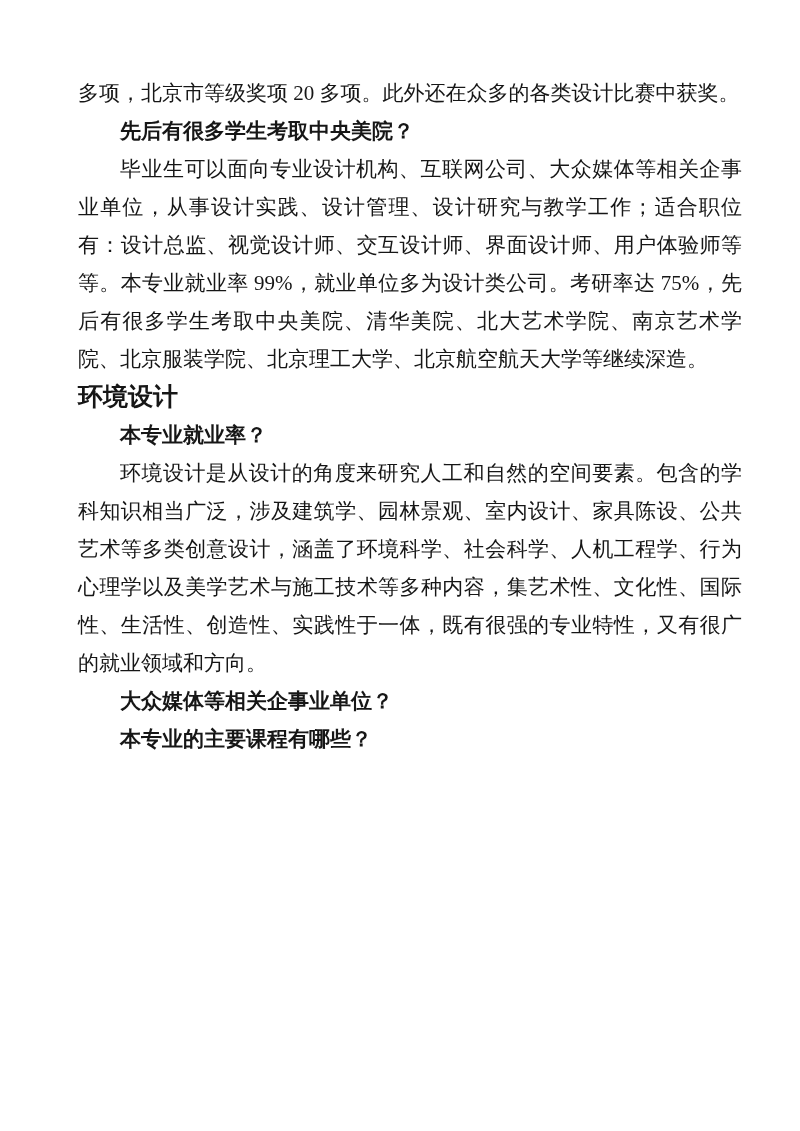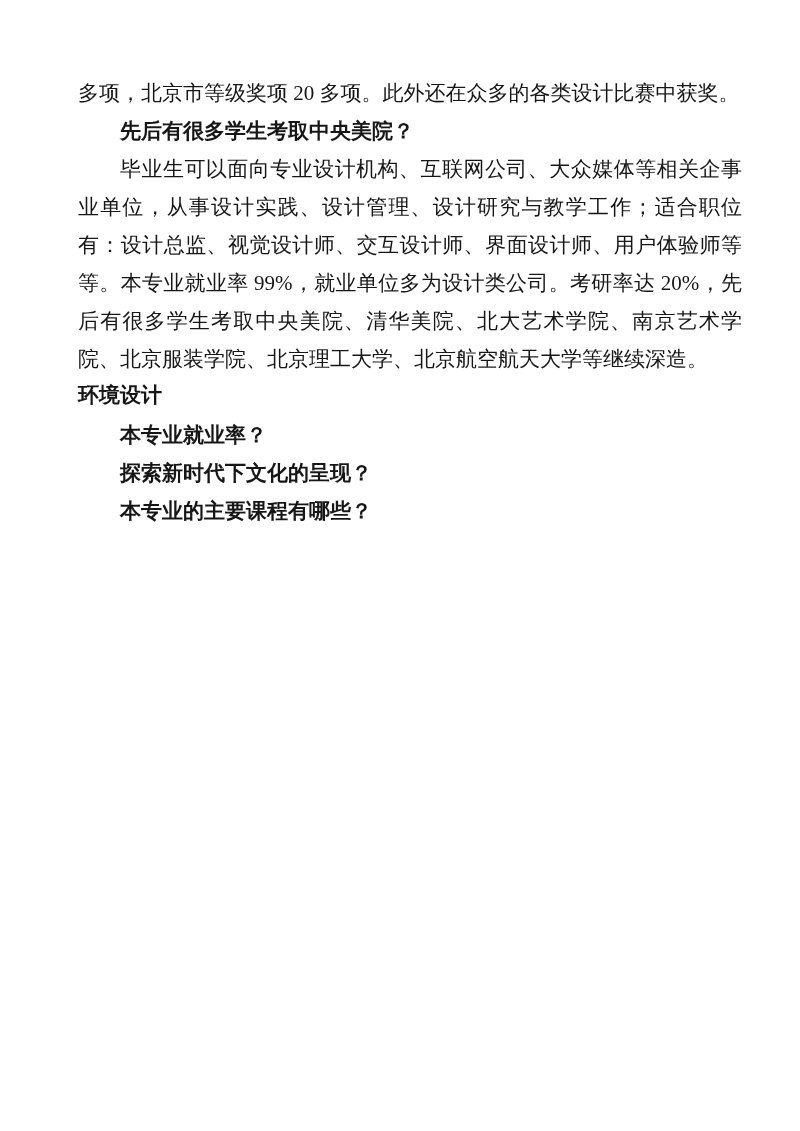--- a/index.html
+++ b/index.html
@@ -30,24 +30,23 @@
   }
   .para,
   .heading {
     text-indent: 2em;
   }
   .heading {
     font-weight: bold;
   }
   .section-title {
     margin: 28px 0 0 0;
-    font-size: 21px;
+    font-size: 25px;
     line-height: 38px;
     font-weight: bold;
-    font-family: Liberation Mono, monospace;
   }
   .page-number {
     position: absolute;
     top: 1042px;
     left: 423px;
     font-size: 14px;
     line-height: 16px;
     color: #222222;
     z-index: 2;
   }
@@ -74,30 +73,31 @@
 </style>
 </head>
 <body>
 
 <div class="page">
   <div class="text-body">
     <p class="continuation">多项，北京市等级奖项 20 多项。此外还在众多的各类设计比赛中获奖。</p>
 
     <p class="heading">先后有很多学生考取中央美院？</p>
 
-    <p class="para">毕业生可以面向专业设计机构、互联网公司、大众媒体等相关企事业单位，从事设计实践、设计管理、设计研究与教学工作；适合职位有：设计总监、视觉设计师、交互设计师、界面设计师、用户体验师等等。本专业就业率 99%，就业单位多为设计类公司。考研率达 20%，先后有很多学生考取中央美院、清华美院、北大艺术学院、南京艺术学院、北京服装学院、北京理工大学、北京航空航天大学等继续深造。</p>
+    <p class="para">毕业生可以面向专业设计机构、互联网公司、大众媒体等相关企事业单位，从事设计实践、设计管理、设计研究与教学工作；适合职位有：设计总监、视觉设计师、交互设计师、界面设计师、用户体验师等等。本专业就业率 99%，就业单位多为设计类公司。考研率达 75%，先后有很多学生考取中央美院、清华美院、北大艺术学院、南京艺术学院、北京服装学院、北京理工大学、北京航空航天大学等继续深造。</p>
 
 
 
     <p class="section-title">环境设计</p>
 
     <p class="heading">本专业就业率？</p>
 
+    <p class="para">环境设计是从设计的角度来研究人工和自然的空间要素。包含的学科知识相当广泛，涉及建筑学、园林景观、室内设计、家具陈设、公共艺术等多类创意设计，涵盖了环境科学、社会科学、人机工程学、行为心理学以及美学艺术与施工技术等多种内容，集艺术性、文化性、国际性、生活性、创造性、实践性于一体，既有很强的专业特性，又有很广的就业领域和方向。</p>
 
-    <p class="heading">探索新时代下文化的呈现？</p>
+    <p class="heading">大众媒体等相关企事业单位？</p>
 
 
     <p class="heading">本专业的主要课程有哪些？</p>
 
   </div>
 
   <div class="page-number">7</div>
 
   <div class="watermark">www.ms211.com 素材</div>
 </div>

